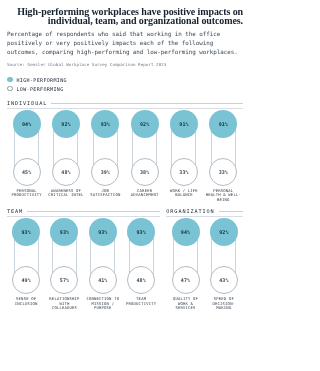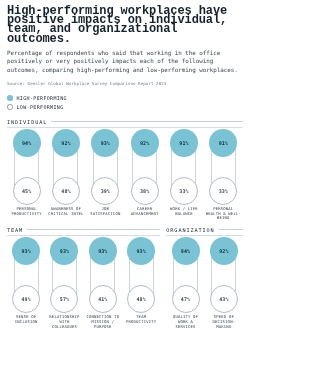--- a/index.html
+++ b/index.html
@@ -7,27 +7,28 @@
     width:250px;height:371px;
     background:#ffffff;
     font-family:"DejaVu Sans Mono","Liberation Mono",monospace;
     color:#1b2733;
     overflow:hidden;
     position:relative;
   }
   .page{width:250px;height:371px;position:relative;box-sizing:border-box;padding:7px 7px 0 7px;}
 
   .headline{
-    font-family:Liberation Mono, monospace;
+    font-family:Liberation Serif, serif;
     font-weight:700;
-    font-size:12px;
+    font-size:10px;
     line-height:9.2px;
     letter-spacing:-0.1px;
     color:#16222e;
     margin:0 0 5px 0;
+    text-align:right;
   }
   .deck{
     font-size:5.9px;
     line-height:8.6px;
     color:#3c4a57;
     margin:0 0 6px 0;
     letter-spacing:-0.05px;
   }
   .source{
     font-size:4.2px;

